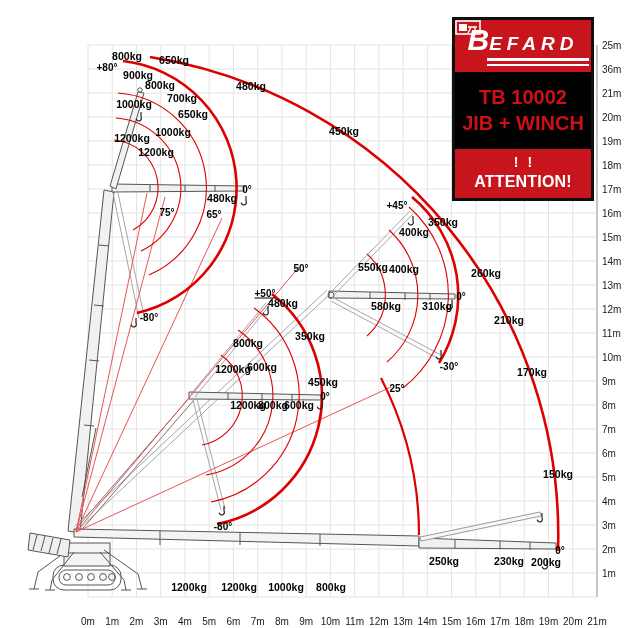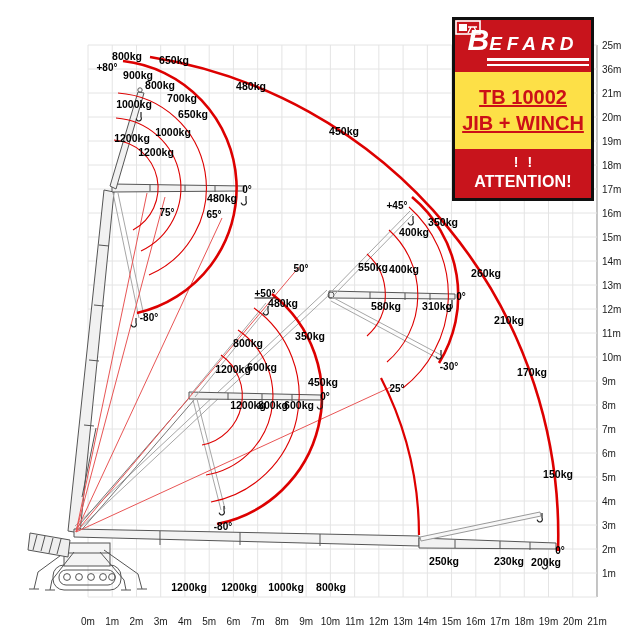--- a/index.html
+++ b/index.html
@@ -12,21 +12,21 @@
   .ang{font-size:10px;}
   .axl{position:absolute;transform:translate(-50%,0);font-size:10px;color:#1a1a1a;white-space:nowrap;margin-top:20px;}
   .axr{position:absolute;transform:translate(0,-50%);font-size:10px;color:#1a1a1a;white-space:nowrap;}
   
   #panel{position:absolute;left:452px;top:17px;width:136px;border:3px solid #101010;background:#fff;}
   .p-logo{background:#c8141c;padding:7px 4px 6px 4px;}
   .p-logo-row{display:flex;align-items:baseline;justify-content:center;color:#fff;font-style:italic;font-weight:700;}
   .p-logo-b{font-size:30px;line-height:26px;}
   .p-logo-rest{font-size:19px;letter-spacing:5px;}
   .p-logo-bar{height:2.5px;background:#fff;width:102px;margin:3px 2px 0 28px;}
-  .p-model{background:#fde047;text-align:center;padding:12px 2px 13px 2px;color:#cc1017;font-weight:700;font-size:20px;line-height:1.3;text-decoration:underline;}
+  .p-model{background:#000000;text-align:center;padding:12px 2px 13px 2px;color:#cc1017;font-weight:700;font-size:20px;line-height:1.3;}
   .p-warn{background:#c8141c;color:#fff;text-align:center;padding:5px 2px 7px 2px;}
   .p-warn-icons{display:flex;align-items:center;justify-content:center;gap:9px;font-weight:700;font-size:14px;}
   .p-warn-title{font-weight:700;font-size:16px;margin-top:3px;letter-spacing:.2px;}
   .p-warn-text{font-weight:700;font-size:9px;margin-top:2px;}
 </style>
 </head>
 <body>
 
 <div id="stage">
 

